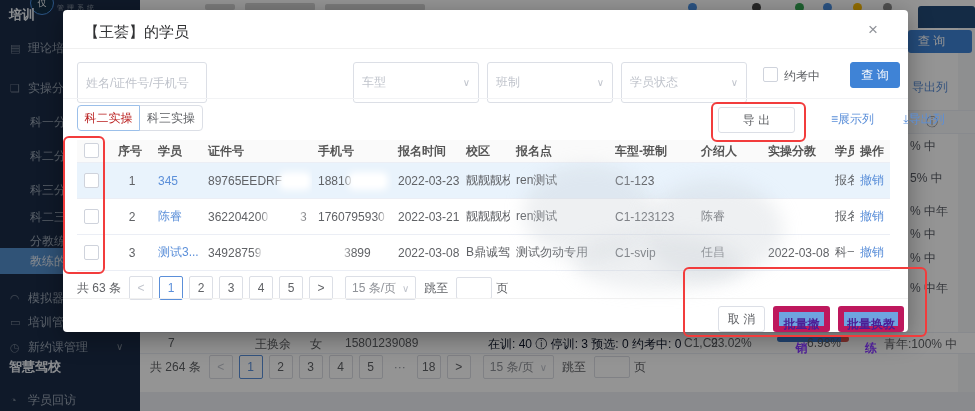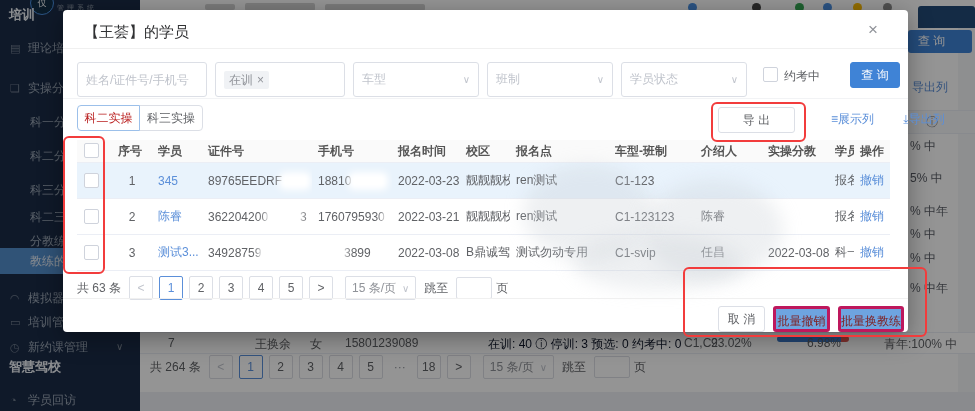--- a/index.html
+++ b/index.html
@@ -43,33 +43,33 @@
   
   .dim{position:absolute;inset:0;background:rgba(0,0,0,.42);z-index:5;}
   
   .modal{position:absolute;left:63px;top:10px;width:845px;height:322px;background:#fff;border-radius:4px;
          box-shadow:0 6px 24px rgba(0,0,0,.35);z-index:10;}
   .m-title{position:absolute;left:21px;top:13px;font-size:15px;color:#303133;font-weight:500;}
   .m-close{position:absolute;left:800px;top:10px;width:20px;height:20px;color:#909399;font-size:17px;
            text-align:center;line-height:20px;cursor:pointer;}
   .m-hdiv{position:absolute;left:0;top:38px;width:845px;height:1px;background:#f0f0f0;}
   .m-fdiv{position:absolute;left:0;top:288px;width:845px;height:1px;background:#f0f0f0;}
-  .inp,.sel{position:absolute;top:52px;height:35px;border:1px solid #dcdfe6;border-radius:3px;background:#fff;
+  .inp,.sel{position:absolute;top:52px;height:41px;border:1px solid #dcdfe6;border-radius:3px;background:#fff;
             box-sizing:border-box;font-size:12px;}
   .inp{padding:0 8px;color:#606266;}
   .inp::placeholder{color:#c0c4cc;}
   .sel{display:flex;align-items:center;padding:0 8px;color:#c0c4cc;}
   .sel .chev{margin-left:auto;color:#c0c4cc;font-size:10px;}
   .tagchip{background:#f0f2f5;border-radius:2px;color:#909399;height:18px;line-height:18px;padding:0 5px;font-size:12px;}
   .tagchip .x{margin-left:4px;color:#909399;cursor:pointer;}
   .ckbox{width:13px;height:13px;border:1px solid #cfd3dc;border-radius:2px;background:#fff;display:inline-block;
          vertical-align:-2px;margin-right:6px;}
   .btn{position:absolute;box-sizing:border-box;border-radius:3px;text-align:center;font-size:12px;cursor:pointer;}
   .btn-primary{background:#3f83d6;color:#fff;border:1px solid #3f83d6;}
-  .btn-light{background:#6ea4e0;color:#7f1d1d;border:3px solid #be185d;}
+  .btn-light{background:#6ea4e0;color:#4c1d95;border:6px solid #be185d;font-weight:bold;}
   .btn-plain{background:#fff;color:#606266;border:1px solid #dcdfe6;}
   .tabbtn{position:absolute;top:95px;height:26px;line-height:24px;box-sizing:border-box;text-align:center;
           border:1px solid #dcdfe6;background:#fff;color:#606266;cursor:pointer;}
   .tabbtn.on{border-color:#9cc0ea;color:#b91c1c;z-index:2;}
   .stats{position:absolute;left:152px;top:95px;height:26px;line-height:26px;white-space:nowrap;}
   .stats span{margin-right:10px;}
   .collinks{position:absolute;top:101px;color:#5b8fd9;white-space:nowrap;}
   .collinks .lk{margin-left:26px;cursor:pointer;}
   
   .m-table{position:absolute;left:14px;top:130px;width:813px;border-collapse:collapse;table-layout:fixed;font-size:12px;}
@@ -223,25 +223,20 @@
   </div>
 
   <div class="dim"></div>
 
   <div class="modal">
     <div class="m-title">【王荟】的学员</div>
     <div class="m-close">×</div>
     <div class="m-hdiv"></div>
 
     <input class="inp" style="left: 14px; width: 130px;" placeholder="姓名/证件号/手机号">
-    <div class="sel" style="left:152px;width:130px;">
-      <span class="tagchip">
-        <span>在训</span><span class="x">×</span>
-      </span>
-    </div>
     <div class="sel" style="left:290px;width:126px;">
       <span>车型</span>
       <span class="chev">∨</span>
     </div>
     <div class="sel" style="left:424px;width:126px;">
       <span>班制</span>
       <span class="chev">∨</span>
     </div>
     <div class="sel" style="left:558px;width:126px;">
       <span>学员状态</span>

